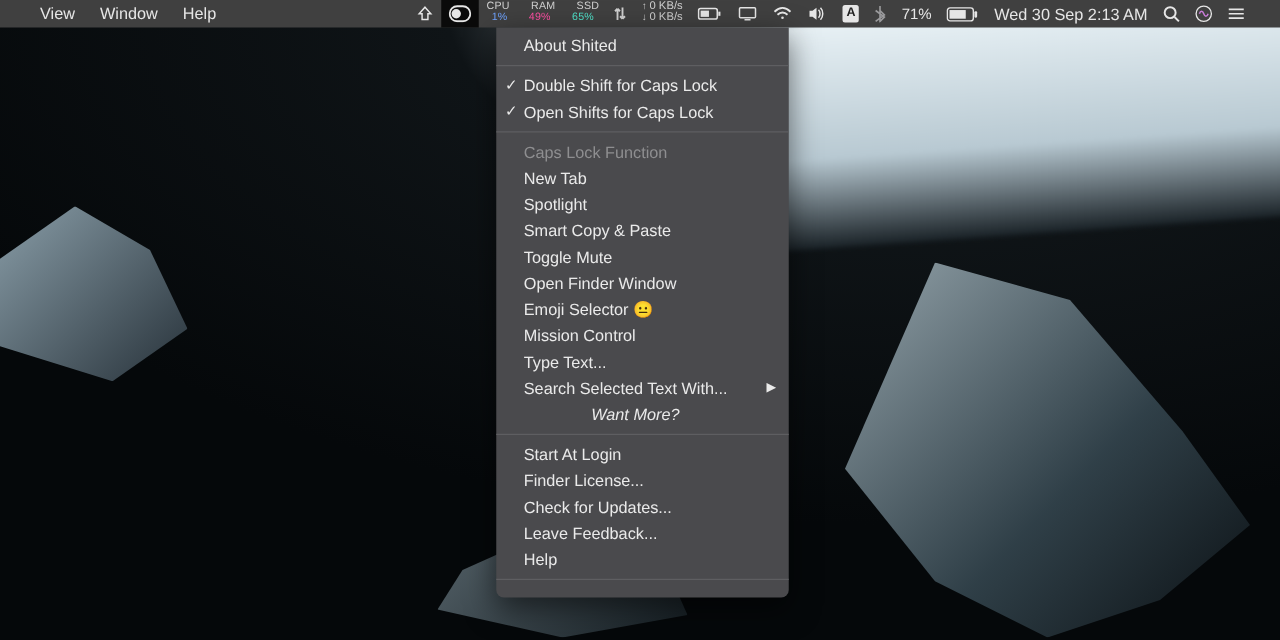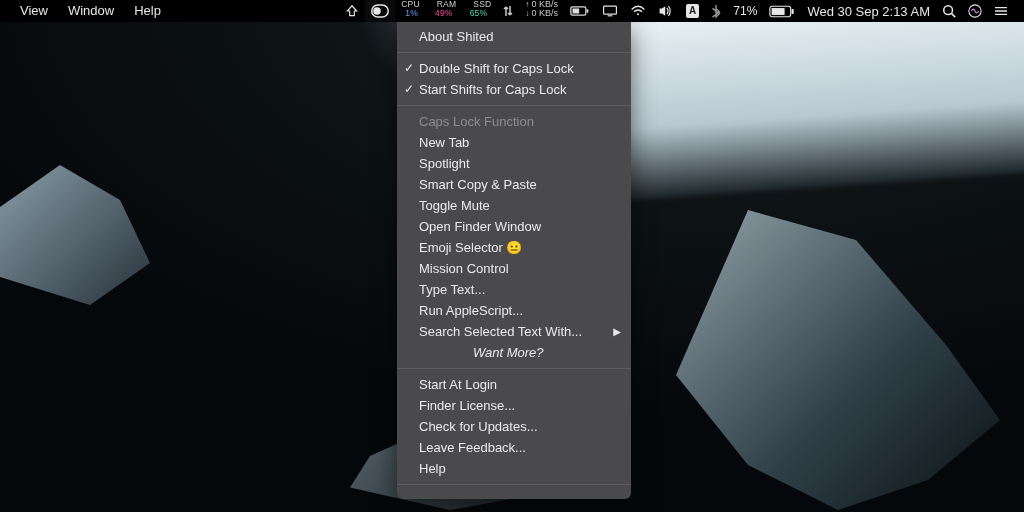--- a/index.html
+++ b/index.html
@@ -26,26 +26,26 @@
     background: linear-gradient(135deg,#7a8c95 0%, #1b262c 100%);
     clip-path: polygon(10% 40%, 50% 0, 90% 30%, 100% 80%, 50% 100%, 0 75%);
     opacity:0.7; z-index:0;}
 
   
   .menubar {
     position: relative;
     z-index: 5;
     height: 22px;
     width: 100%;
-    background: #000000;
+    background: #404040;
     display: flex;
     align-items: center;
     color: #e6e6e6;
     font-size: 13px;
-    padding: 0 10px;
+    padding: 0 22px;
     justify-content: space-between;
   }
   .menubar-left, .menubar-right { display: flex; align-items: center; height: 100%; }
   .menubar-left .mitem { padding: 0 10px; line-height:22px; cursor:default; }
   .menubar-right .ritem { display:flex; align-items:center; padding: 0 6px; height:22px; }
   .ritem svg { display:block; }
   .active-icon { background:#0a0a0a; }
   .stat-block { display:flex; flex-direction:column; font-size:8.5px; line-height:9px; padding:0 4px; letter-spacing:0.2px;}
   .stat-row { display:flex; gap:17px; }
   .stat-label { color:#d0d0d0; }
@@ -197,32 +197,31 @@
           <path d="M1 3h14M1 7h14M1 11h14"></path>
         </svg>
     </div>
   </div>
 </div>
 
 <div class="dropdown">
   <div class="dd-item">About Shited</div>
   <div class="dd-sep"></div>
   <div class="dd-item checked">Double Shift for Caps Lock</div>
-  <div class="dd-item checked">Start Shifts for Caps Lock</div>
+  <div class="dd-item checked">Open Shifts for Caps Lock</div>
   <div class="dd-sep"></div>
   <div class="dd-item disabled">Caps Lock Function</div>
   <div class="dd-item">New Tab</div>
   <div class="dd-item">Spotlight</div>
   <div class="dd-item">Smart Copy &amp; Paste</div>
   <div class="dd-item">Toggle Mute</div>
   <div class="dd-item">Open Finder Window</div>
   <div class="dd-item">Emoji Selector 😐</div>
   <div class="dd-item">Mission Control</div>
   <div class="dd-item">Type Text...</div>
-  <div class="dd-item">Run AppleScript...</div>
   <div class="dd-item has-sub">Search Selected Text With...</div>
   <div class="dd-item italic">Want More?</div>
   <div class="dd-sep"></div>
   <div class="dd-item">Start At Login</div>
   <div class="dd-item">Finder License...</div>
   <div class="dd-item">Check for Updates...</div>
   <div class="dd-item">Leave Feedback...</div>
   <div class="dd-item">Help</div>
   <div class="dd-sep"></div>
   <div class="dd-item">

